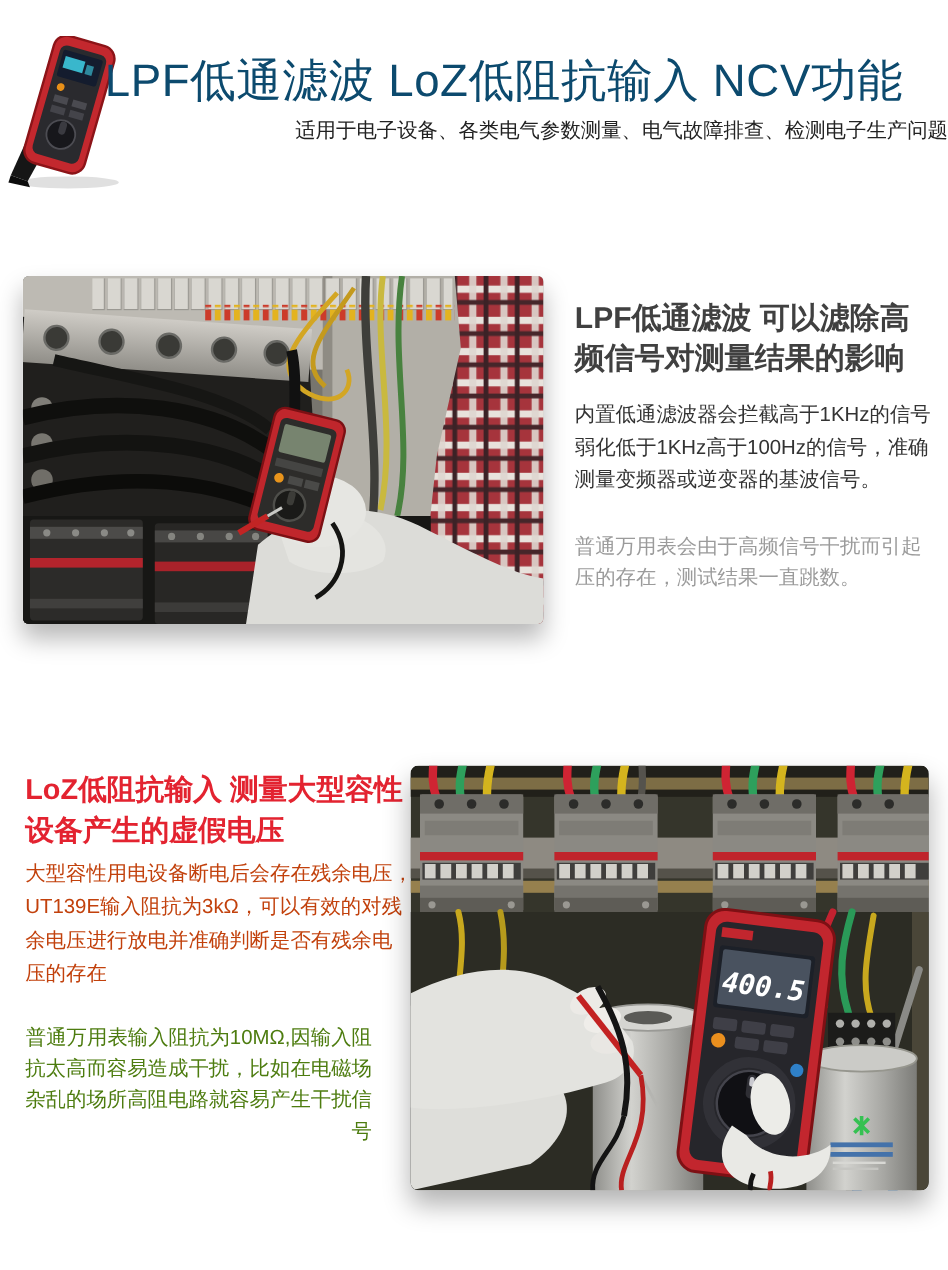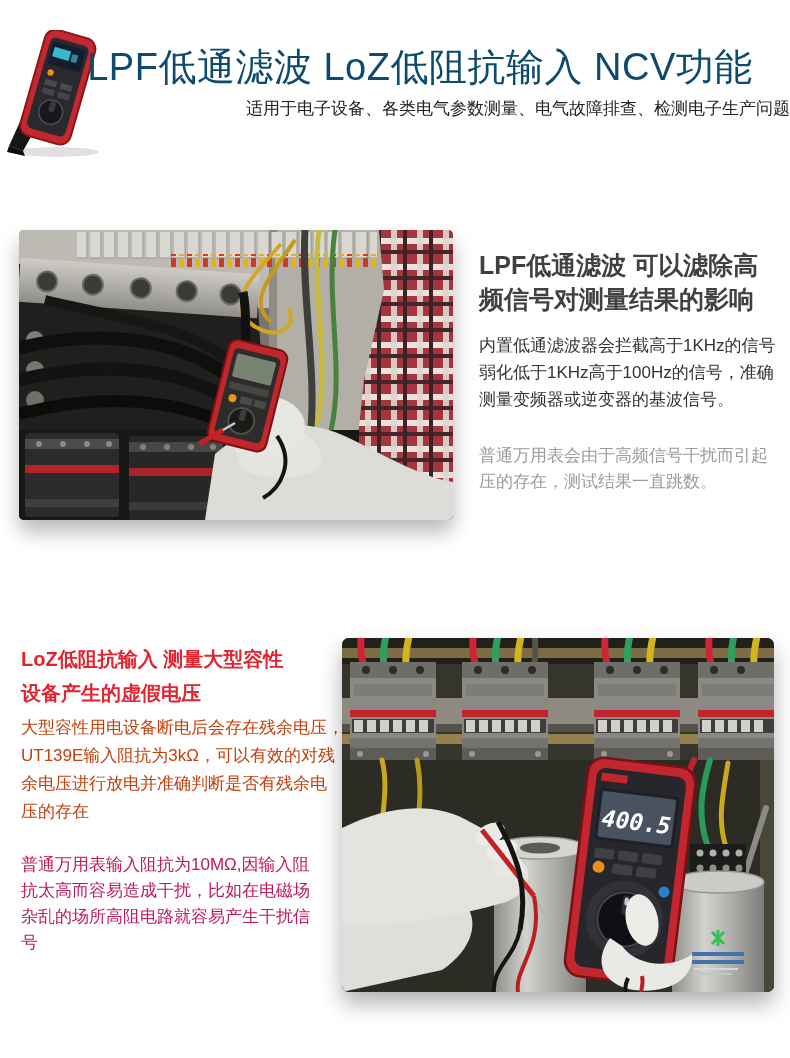--- a/index.html
+++ b/index.html
@@ -12,24 +12,24 @@
   .hero-icon{position:absolute;left:5px;top:30px;width:104px;height:130px;}
   .photo{position:absolute;overflow:hidden;}
   .photo1{left:19px;top:230px;width:434px;height:290px;border-radius:5px;
         box-shadow:0 12px 20px rgba(0,0,0,0.28);}
   .photo2{left:342px;top:638px;width:432px;height:354px;border-radius:7px;
         box-shadow:0 12px 22px rgba(0,0,0,0.30);}
   .lpf-heading{position:absolute;left:479px;top:248px;margin:0;font-size:25px;line-height:34px;
         font-weight:700;color:#404040;}
   .lpf-body{position:absolute;left:479px;top:332px;margin:0;font-size:17px;line-height:27px;color:#333333;}
   .lpf-note{position:absolute;left:479px;top:443px;margin:0;font-size:17px;line-height:26px;color:#9b9b9b;}
-  .loz-heading{position:absolute;left:21px;top:642px;margin:0;font-size:20px;line-height:34px;
+  .loz-heading{position:absolute;left:21px;top:642px;margin:0;font-size:24px;line-height:34px;
         font-weight:700;color:#e32330;}
   .loz-body{position:absolute;left:21px;top:714px;margin:0;font-size:17px;line-height:28px;color:#c2410c;}
-  .loz-note{position:absolute;left:21px;top:852px;margin:0;font-size:17px;line-height:26px;color:#be185d;}
+  .loz-note{position:absolute;left:21px;top:852px;margin:0;font-size:17px;line-height:26px;color:#4d7c0f;text-align:right;}
   .line{display:block;white-space:nowrap;}
   svg{display:block;}
   .lcd-text{font-family:"DejaVu Sans Mono","Liberation Mono",monospace;font-style:italic;
         font-weight:bold;}
 </style>
 </head>
 <body>
 
 <div class="page">
 

